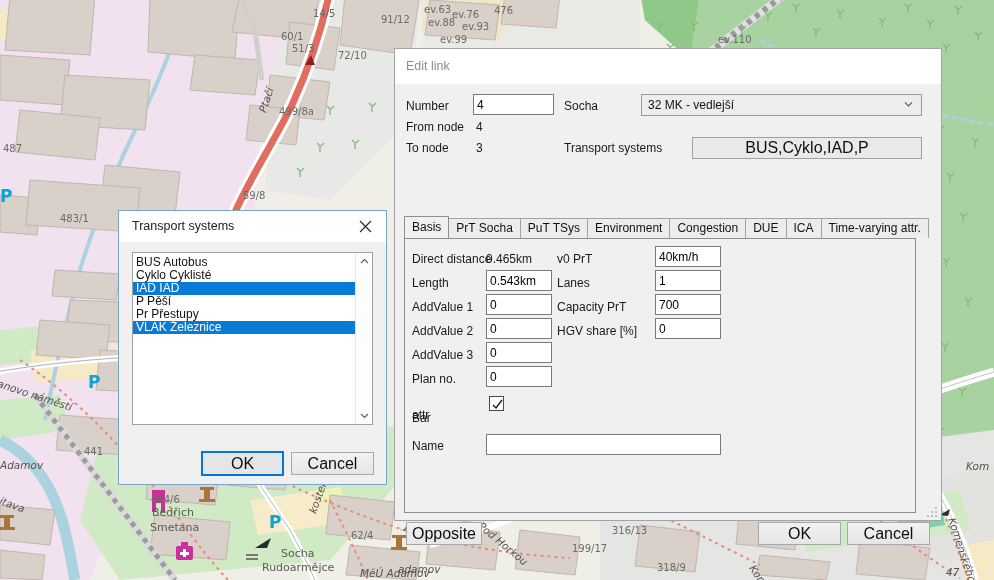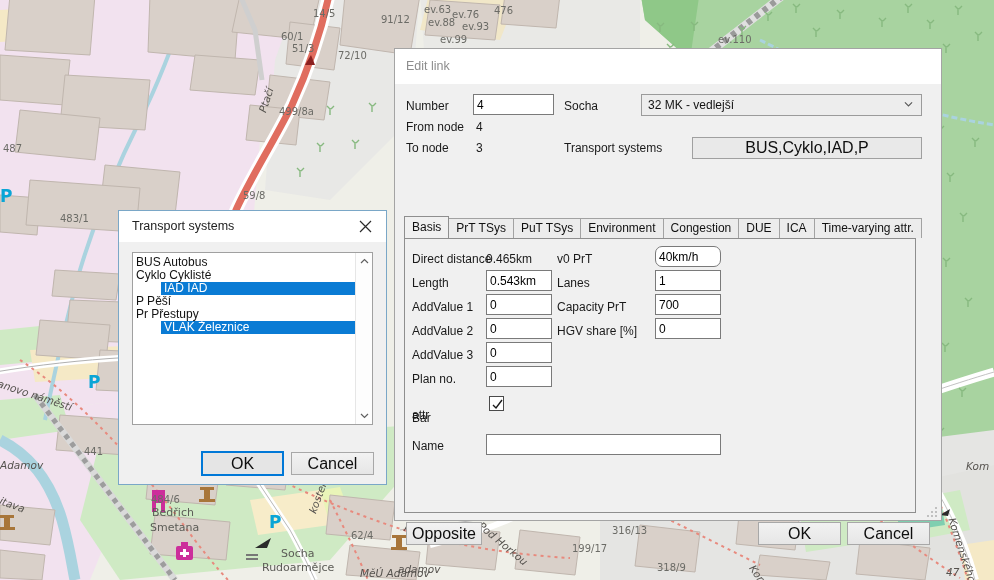--- a/index.html
+++ b/index.html
@@ -214,21 +214,21 @@
   .list-item {
     font-family: "Liberation Sans", sans-serif;
     font-size: 12px;
     color: #111;
     height: 13px;
     line-height: 13px;
     padding-left: 3px;
     white-space: nowrap;
     cursor: pointer;
   }
-  .list-item.sel { background: #0a7bd4; color: #fff; margin-left: 28px; }
+  .list-item.sel { background: #0a7bd4; color: #fff; }
   .vscroll {
     position: absolute; right: 0; top: 0;
     width: 17px; height: 100%;
     background: #fdfdfd;
     border-left: 1px solid #e6e6e6;
   }
   .vscroll .sb-btn {
     width: 17px; height: 17px;
     display: flex; align-items: center; justify-content: center;
     cursor: pointer;
@@ -498,21 +498,21 @@
     <span class="fld-label" style="left:169px; top:57px;">Transport systems</span>
     <div class="btn flat" style="left:297px; top:53px; width:230px; height:22px;">
       <span>BUS,Cyklo,IAD,P</span>
     </div>
 
     <div class="tabstrip" id="tabstrip">
         <div class="tab active">
           <span>Basis</span>
         </div>
         <div class="tab">
-          <span>PrT TSys</span>
+          <span>PrT Socha</span>
         </div>
         <div class="tab">
           <span>PuT TSys</span>
         </div>
         <div class="tab">
           <span>Environment</span>
         </div>
         <div class="tab">
           <span>Congestion</span>
         </div>
@@ -550,21 +550,21 @@
 
         <span class="fld-label" style="left:7px; top:172px;">Bar</span>
         <span class="fld-label" style="left:7px; top:169px;">attr</span>
         <div class="chk" style="left:84px; top:157px;">
           <svg width="13" height="13" viewBox="0 0 13 13">
             <path d="M2 7 L5 10 L11 2" stroke="#1a1a1a" stroke-width="1.4" fill="none"></path>
           </svg>
         </div>
 
         <span class="fld-label" style="left:152px; top:13px;">v0 PrT</span>
-        <input class="txt" style="left: 250px; top: 7px; width: 66px; border-radius: 7px;" value="40km/h">
+        <input class="txt" style="left: 250px; top: 7px; width: 66px;" value="40km/h">
 
         <span class="fld-label" style="left:152px; top:37px;">Lanes</span>
         <input class="txt" style="left: 250px; top: 31px; width: 66px;" value="1">
 
         <span class="fld-label" style="left:152px; top:61px;">Capacity PrT</span>
         <input class="txt" style="left: 250px; top: 55px; width: 66px;" value="700">
 
         <span class="fld-label" style="left:152px; top:85px;">HGV share [%]</span>
         <input class="txt" style="left: 250px; top: 79px; width: 66px;" value="0">
 

